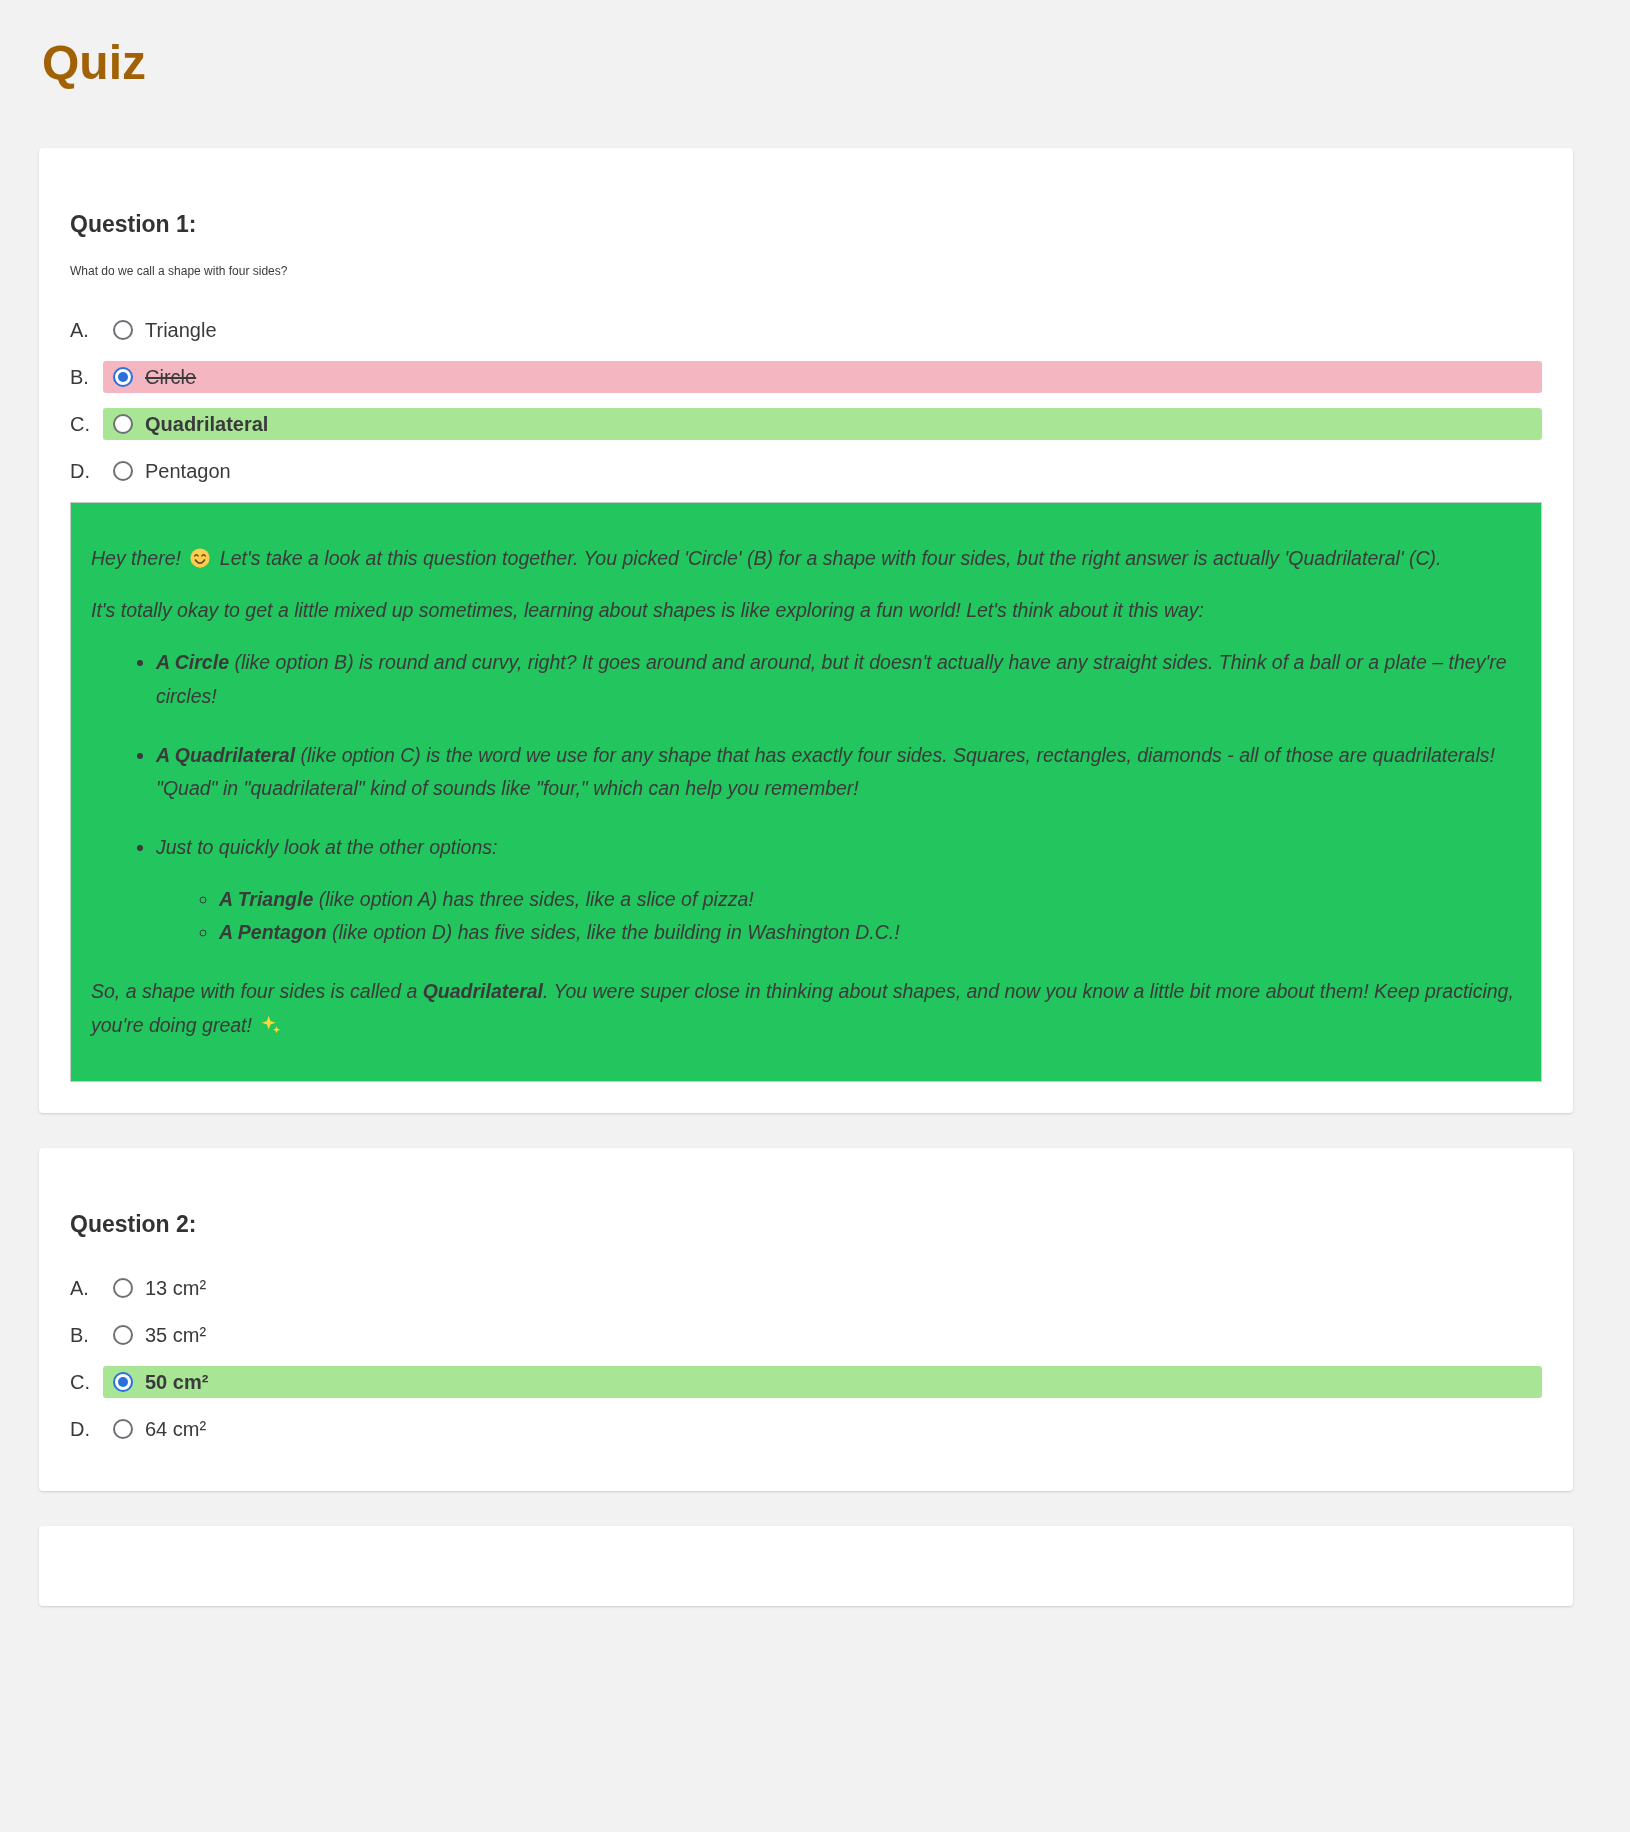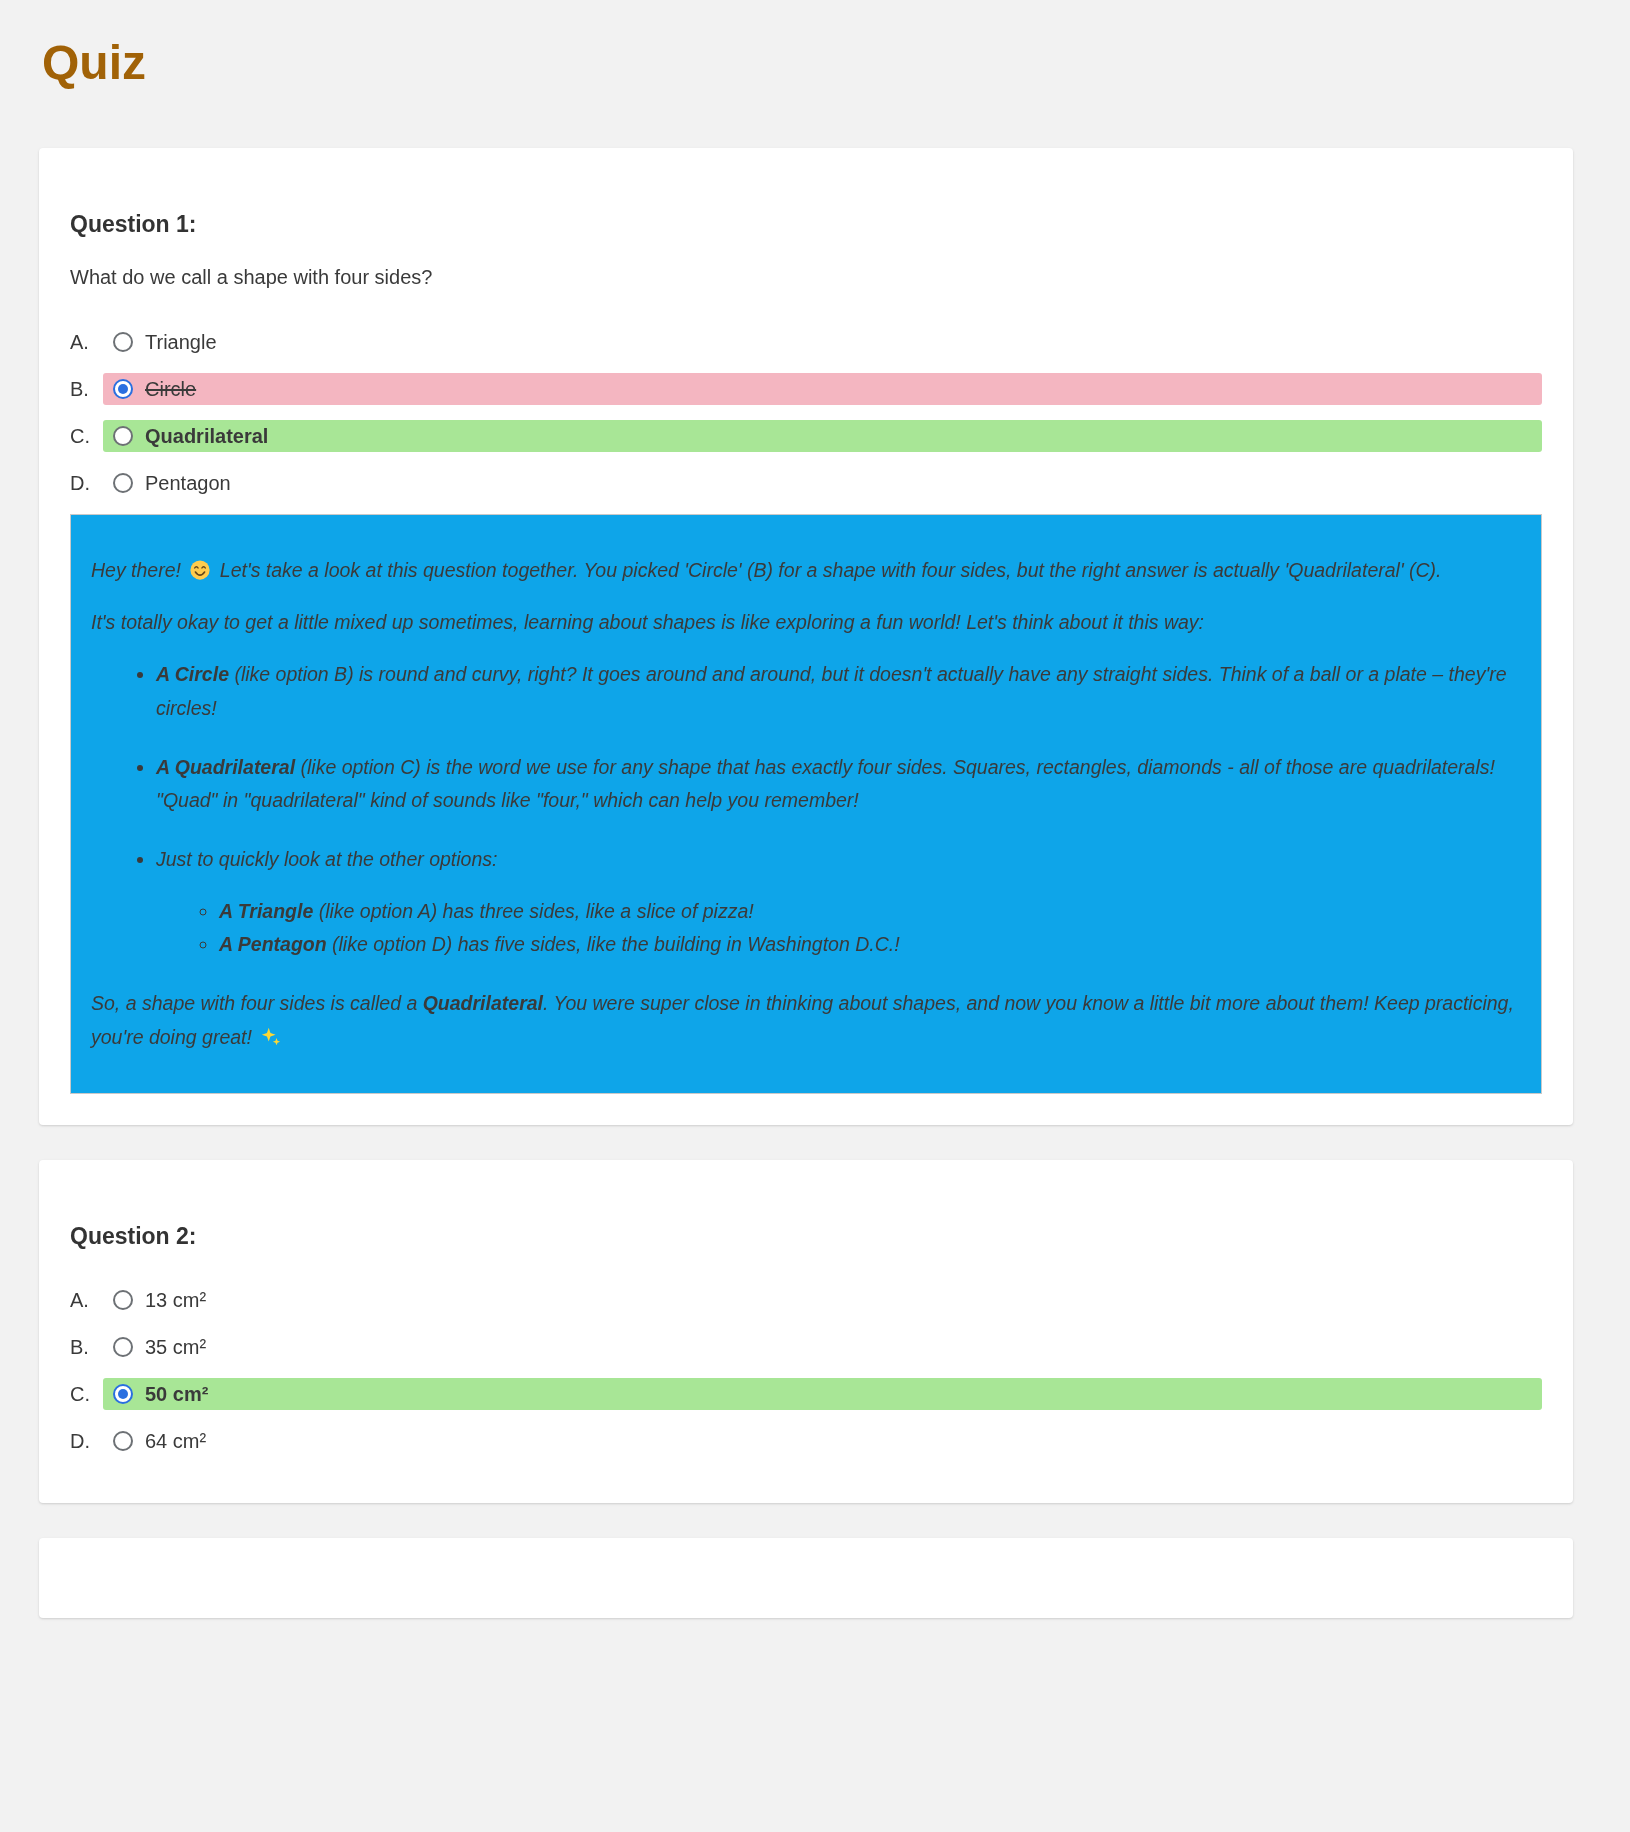--- a/index.html
+++ b/index.html
@@ -38,21 +38,21 @@
     margin-bottom: 0;
   }
   h3.q-heading {
     font-size: 23px;
     font-weight: 700;
     color: #333333;
     margin: 23px 0;
     line-height: 1.2;
   }
   p.q-prompt {
-    font-size: 20px;
+    font-size: 12px;
     margin: 24px 0;
     line-height: 1.5;
   }
   ul.options {
     list-style: none;
     margin: 34px 0 15px 0;
     padding: 0;
   }
   li.option-row {
     display: flex;
@@ -97,21 +97,21 @@
   .option-label.bold   { font-weight: 700; }
   .option-label.strike { text-decoration: line-through; }
   .feedback {
     border: 1px solid var(--feedback-border);
     margin-top: 14px;
     padding: 20px;
     font-style: italic;
     font-size: 19.5px;
     line-height: 1.7;
     color: #3a3a3a;
-    background: #0ea5e9;
+    background: #22c55e;
   }
   .fb-p { margin: 19px 0; }
   ul.fb-ul {
     margin: 19px 0;
     padding-left: 65px;
     list-style: disc;
   }
   ul.fb-ul > li.fb-li { margin: 0 0 26px 0; }
   ul.fb-ul.nested {
     margin: 19px 0 0 0;

